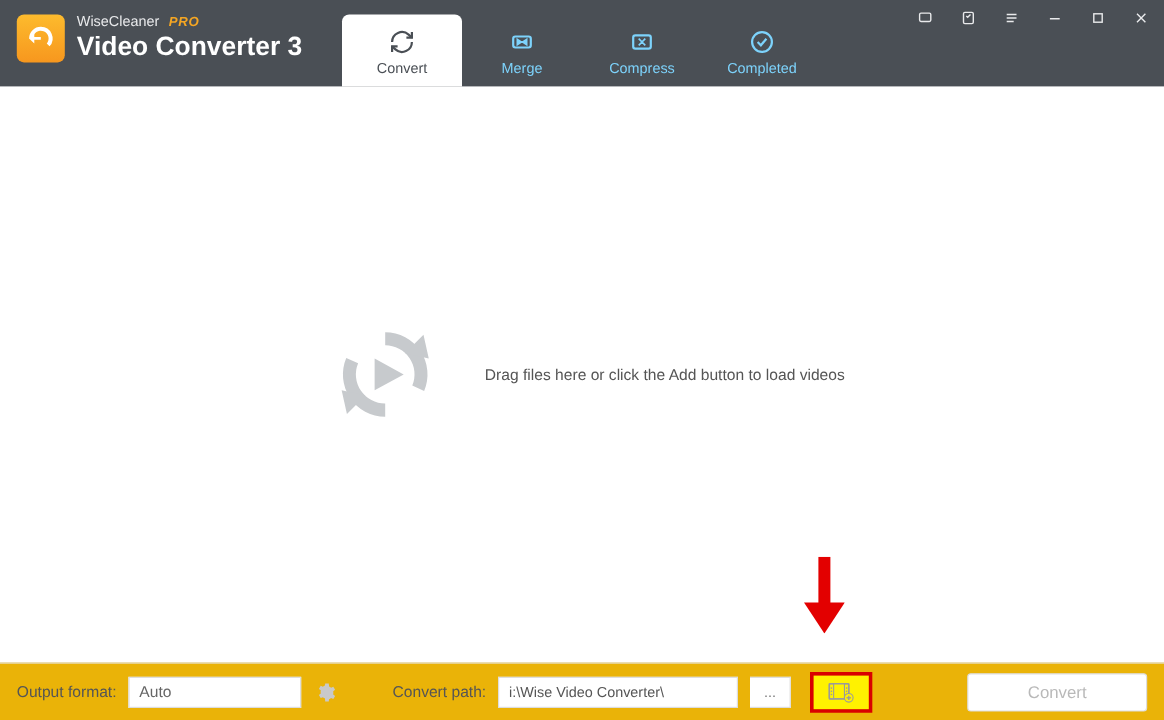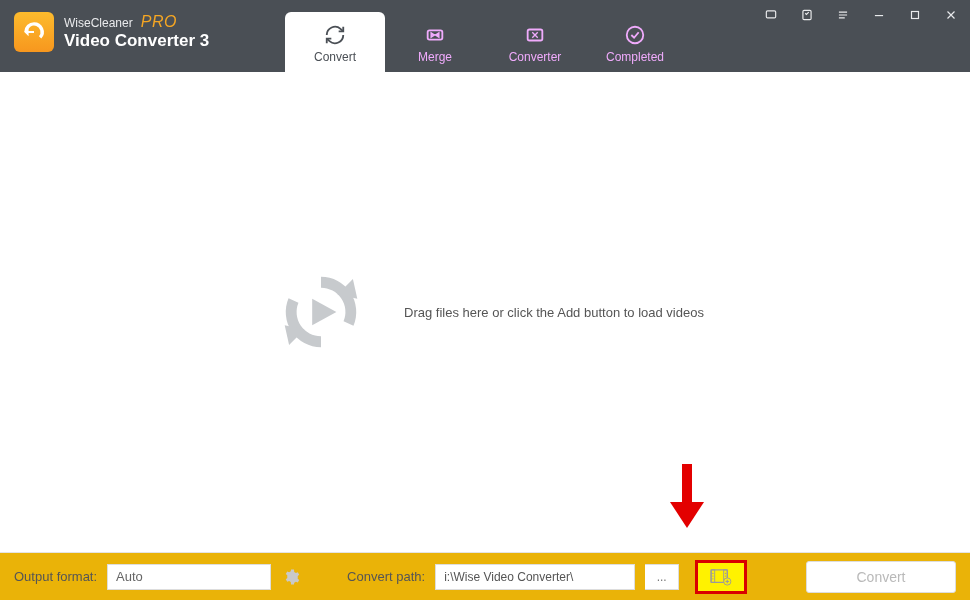--- a/index.html
+++ b/index.html
@@ -21,41 +21,41 @@
 .logo-badge {
   width: 40px; height: 40px;
   background: linear-gradient(180deg,#fdbb2d,#f7971e);
   border-radius: 6px;
   display: flex; align-items: center; justify-content: center;
 }
 .logo-badge svg { width: 26px; height: 26px; }
 .brand-text { display: flex; flex-direction: column; line-height: 1.15; }
 .brand-top { display: flex; gap: 8px; align-items: baseline; }
 .brand-name { color: #e9eaec; font-size: 12px; font-weight: 500; }
-.brand-pro { color: #f5a623; font-size: 16px; font-weight: 400; font-style: italic; letter-spacing: 0.5px; }
-.brand-title { color: #fff; font-size: 17px; font-weight: 700; }
+.brand-pro { color: #f5a623; font-size: 11px; font-weight: 700; font-style: italic; letter-spacing: 0.5px; }
+.brand-title { color: #fff; font-size: 22px; font-weight: 700; }
 
 .tabs {
   position: absolute;
   left: 285px;
   bottom: 0;
   display: flex;
   gap: 0;
   height: 60px;
 }
 .tab {
   width: 100px;
   display: flex;
   flex-direction: column;
   align-items: center;
   justify-content: flex-end;
   padding-bottom: 8px;
   gap: 4px;
   cursor: pointer;
-  color: #f0abfc;
+  color: #7dd3fc;
 }
 .tab.active {
   background: #fff;
   color: #4a4f55;
   border-radius: 6px 6px 0 0;
 }
 .tab-icon { width: 22px; height: 22px; display:flex; align-items:center; justify-content:center; }
 .tab-icon svg { width: 22px; height: 22px; }
 .tab-label { font-size: 12px; }
 
@@ -101,21 +101,21 @@
   display: flex;
   align-items: center;
   padding: 0 14px;
   gap: 10px;
   font-size: 13px;
   color: #555;
   position: relative;
 }
 .fmt-label {}
 .fmt-select {
-  width: 164px; height: 26px;
+  width: 144px; height: 26px;
   background: #fff;
   border: 1px solid #ddd;
   padding: 0 8px;
   font-size: 13px;
   color: #666;
   display: flex; align-items: center;
 }
 .gear {
   width: 20px; height: 20px; color: #c9c9c9; cursor: pointer;
   display: flex; align-items:center; justify-content:center;
@@ -204,21 +204,21 @@
       </span>
       <span class="tab-label">Merge</span>
     </div>
     <div class="tab">
       <span class="tab-icon">
         <svg viewBox="0 0 24 24" fill="none" stroke="currentColor" stroke-width="2">
             <rect x="4" y="6" width="16" height="12" rx="2"></rect>
             <path d="M9 9l3 3-3 3M15 15l-3-3 3-3" stroke-width="1.5"></path>
           </svg>
       </span>
-      <span class="tab-label">Converter</span>
+      <span class="tab-label">Compress</span>
     </div>
     <div class="tab">
       <span class="tab-icon">
         <svg viewBox="0 0 24 24" fill="none" stroke="currentColor" stroke-width="2">
             <circle cx="12" cy="12" r="9"></circle>
             <path d="M8 12l3 3 5-6"></path>
           </svg>
       </span>
       <span class="tab-label">Completed</span>
     </div>

